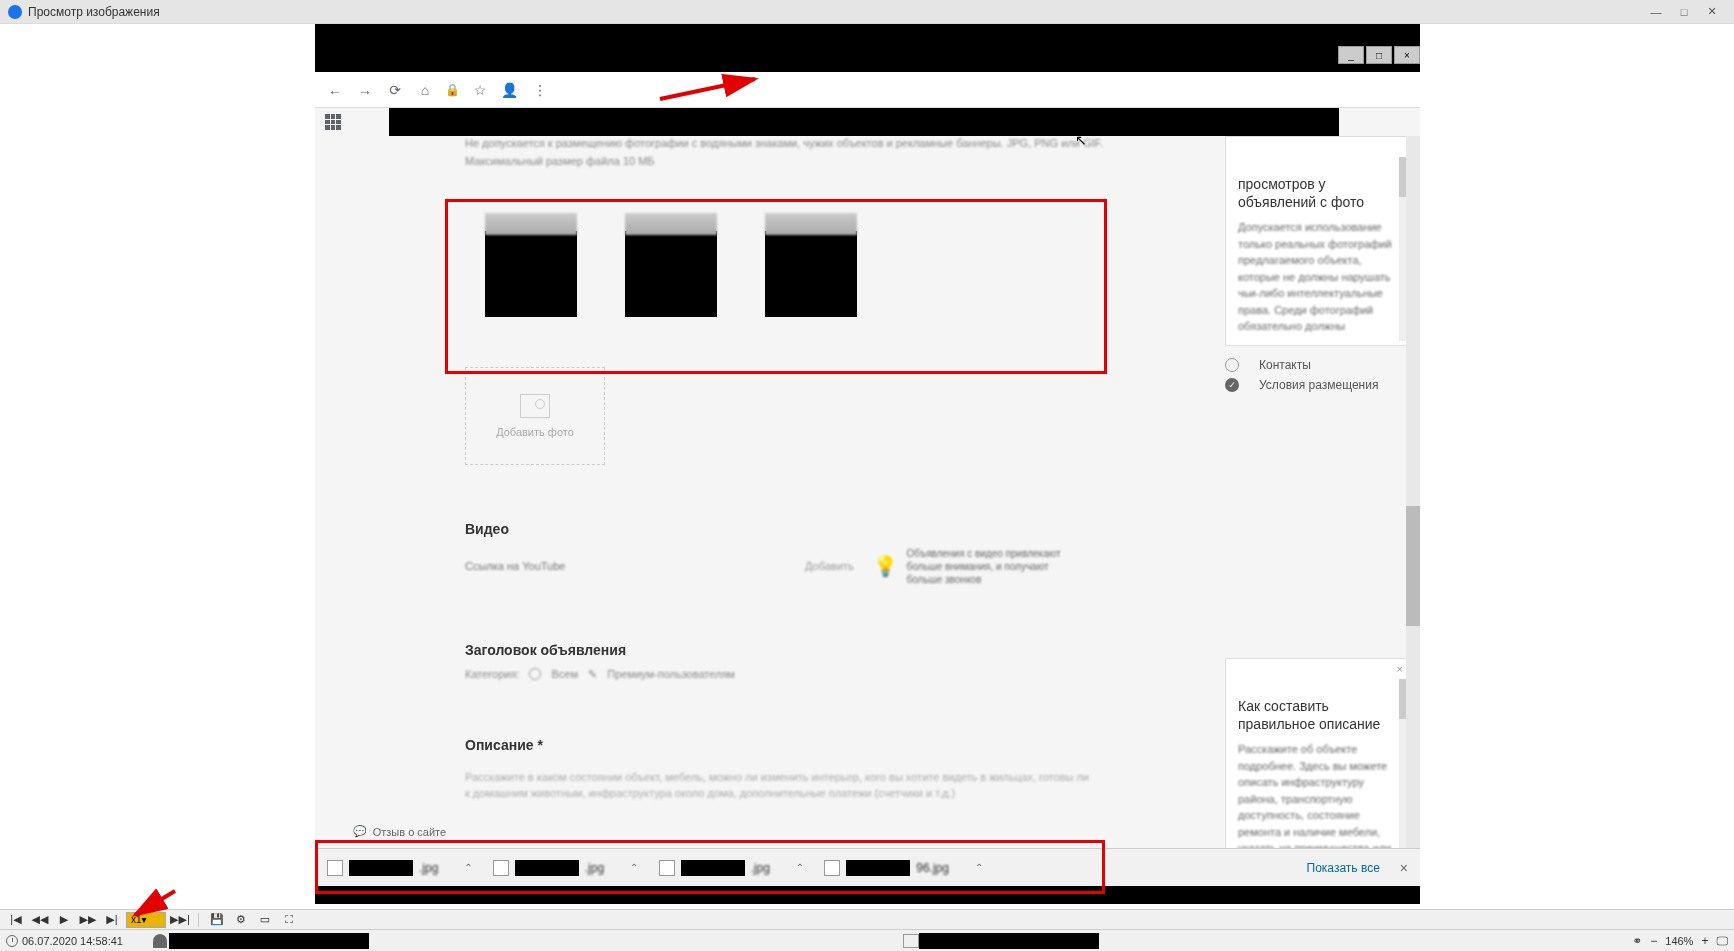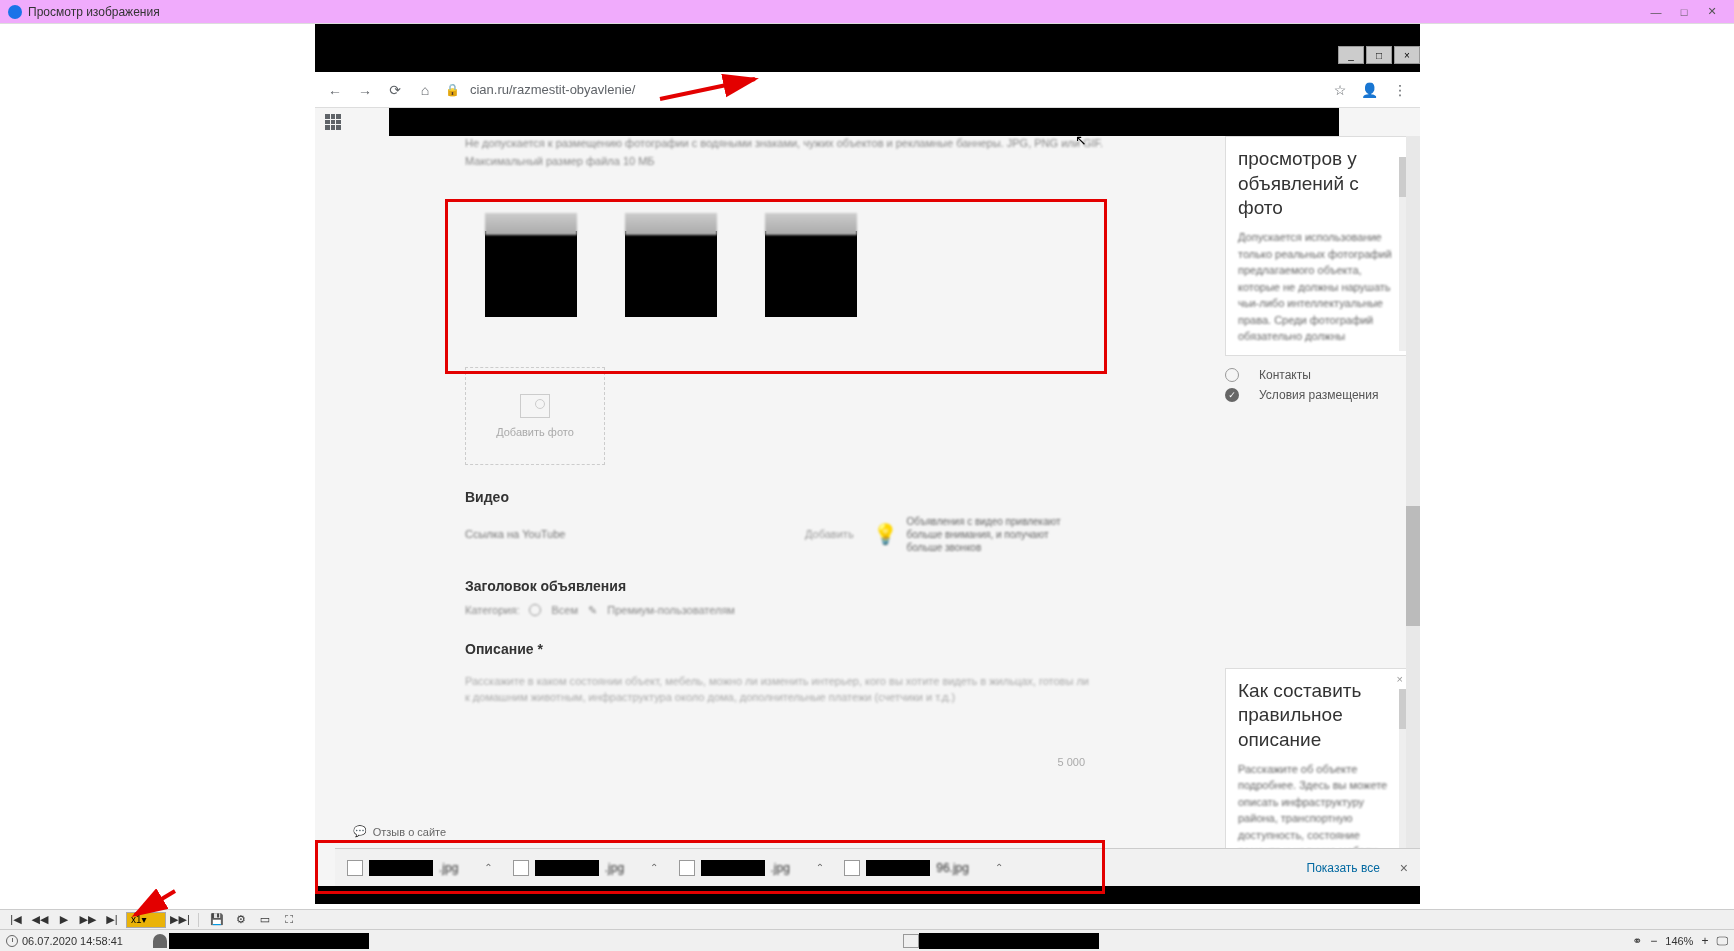--- a/index.html
+++ b/index.html
@@ -1,19 +1,19 @@
 <!DOCTYPE html>
 <html><head>
 <meta charset="utf-8">
 <style>
 * { margin: 0; padding: 0; box-sizing: border-box; font-family: Arial, sans-serif; }
 body { background: #fff; width: 1734px; height: 951px; overflow: hidden; position: relative; }
 
 
-.viewer-titlebar { height: 24px; background: #f0abfc; display: flex; align-items: center; padding: 0 8px; border-bottom: 1px solid #ddd; }
+.viewer-titlebar { height: 24px; background: #e5e5e5; display: flex; align-items: center; padding: 0 8px; border-bottom: 1px solid #ddd; }
 .viewer-titlebar .app-icon { width: 14px; height: 14px; background: #1a73e8; border-radius: 50%; margin-right: 6px; }
 .viewer-titlebar .title { font-size: 12px; color: #333; flex: 1; }
 .viewer-titlebar .win-btn { width: 28px; height: 18px; display: inline-flex; align-items: center; justify-content: center; font-size: 11px; color: #555; }
 
 
 .view-area { position: absolute; top: 24px; left: 0; right: 0; bottom: 42px; background: #fff; }
 
 
 .browser-frame { position: absolute; left: 315px; top: 0; width: 1105px; height: 880px; background: #f5f5f5; }
 
@@ -58,48 +58,48 @@
 .main-photo-label { position: absolute; bottom: -14px; left: -6px; width: 140px; background: #3a3a3a; color: #ddd; font-size: 10px; padding: 4px 8px; filter: blur(0.6px); }
 
 .add-photo-box { margin-top: 50px; width: 140px; height: 98px; border: 1px dashed #ccc; display: flex; flex-direction: column; align-items: center; justify-content: center; gap: 8px; color: #aaa; font-size: 11px; }
 .add-photo-box .img-icon { width: 30px; height: 24px; border: 1px solid #ccc; position: relative; }
 .add-photo-box .img-icon::after { content: ''; position: absolute; width: 8px; height: 8px; border-radius: 50%; border: 1px solid #ccc; top: 4px; right: 4px; }
 
 
 .side-box { background: #fff; border: 1px solid #ddd; padding: 10px 12px; font-size: 11px; color: #666; margin-bottom: 12px; position: relative; }
 .side-box .scroll-hint { position: absolute; right: 2px; top: 20px; bottom: 4px; width: 8px; background: #eee; }
 .side-box .scroll-hint::after { content: ''; position: absolute; top: 0; width: 8px; height: 40px; background: #ccc; }
-.side-title { font-size: 19px; color: #333; margin-bottom: 8px; line-height: 1.3; }
+.side-title { font-size: 14px; color: #333; margin-bottom: 8px; line-height: 1.3; margin-top: 28px; }
 .side-text { filter: blur(1.2px); line-height: 1.5; }
 
 .side-links { font-size: 12px; color: #555; }
 .side-links div { display: flex; align-items: center; gap: 20px; margin-bottom: 6px; }
 .side-links .circ { width: 14px; height: 14px; border-radius: 50%; border: 1px solid #999; display: inline-block; }
 .side-links .check { width: 14px; height: 14px; border-radius: 50%; background: #666; color: #fff; font-size: 9px; display: inline-flex; align-items: center; justify-content: center; }
 
 
-.section-h { font-size: 14px; font-weight: bold; color: #333; margin-top: 24px; margin-bottom: 10px; }
+.section-h { font-size: 14px; font-weight: bold; color: #333; margin-top: 56px; margin-bottom: 10px; }
 .video-row { display: flex; align-items: center; gap: 20px; }
 .video-input { width: 320px; height: 28px; border: none; background: transparent; font-size: 11px; color: #bbb; filter: blur(1px); }
 .video-btn { font-size: 11px; color: #999; filter: blur(0.8px); }
 .video-tip { display: flex; align-items: center; gap: 8px; font-size: 10px; color: #666; width: 210px; filter: blur(0.8px); line-height: 1.3; }
 .bulb-icon { font-size: 20px; color: #999; }
 
 .title-row { font-size: 11px; color: #888; display: flex; gap: 10px; align-items: center; filter: blur(0.8px); }
 .radio { width: 12px; height: 12px; border-radius: 50%; border: 1px solid #999; display: inline-block; }
 
 .desc-area { width: 630px; font-size: 11px; color: #aaa; line-height: 1.5; margin-top: 16px; filter: blur(1px); }
 .char-count { text-align: right; width: 620px; font-size: 11px; color: #aaa; margin-top: 50px; }
 
 .feedback-link { position: absolute; bottom: 10px; left: 38px; font-size: 11px; color: #666; display: flex; align-items: center; gap: 6px; }
 
 
 .downloads-bar-wrap { position: absolute; bottom: 18px; left: 0; right: 0; height: 38px; }
 .red-box-downloads { position: absolute; left: 0; top: -8px; width: 790px; height: 54px; border: 3px solid #e30000; z-index: 5; pointer-events: none; }
-.downloads-bar { height: 38px; background: #f1f1f1; display: flex; align-items: center; padding: 0 12px; gap: 20px; border-top: 1px solid #ccc; margin-left: 20px; }
+.downloads-bar { height: 38px; background: #f1f1f1; display: flex; align-items: center; padding: 0 12px; gap: 20px; border-top: 1px solid #ccc; }
 .dl-item { display: flex; align-items: center; gap: 6px; font-size: 12px; color: #333; }
 .dl-item .file-icon { width: 16px; height: 16px; background: #fff; border: 1px solid #999; }
 .dl-item .black-name { width: 64px; height: 16px; background: #000; }
 .dl-item .ext { filter: blur(0.8px); }
 .dl-item .chev { font-size: 10px; color: #666; margin-left: 20px; }
 .dl-show-all { margin-left: auto; font-size: 12px; color: #0369a1; }
 .dl-close { font-size: 14px; color: #666; }
 
 
 .bottom-black { position: absolute; bottom: 0; left: 0; right: 0; height: 18px; background: #000; }
@@ -151,21 +151,20 @@
       <span>□</span>
       <span>×</span>
     </div>
 
     <div class="url-bar">
       <span class="nav-btn">←</span>
       <span class="nav-btn">→</span>
       <span class="nav-btn">⟳</span>
       <span class="nav-btn">⌂</span>
       <span class="lock-icon">🔒</span>
-      <span class="url-text">cian.ru/razmestit-obyavlenie/</span>
       <span class="nav-btn">☆</span>
       <span class="nav-btn">👤</span>
       <span class="nav-btn">⋮</span>
     </div>
 
     <div class="bookmarks-row">
       <span class="apps-icon">
           <div></div>
           <div></div>
           <div></div>

